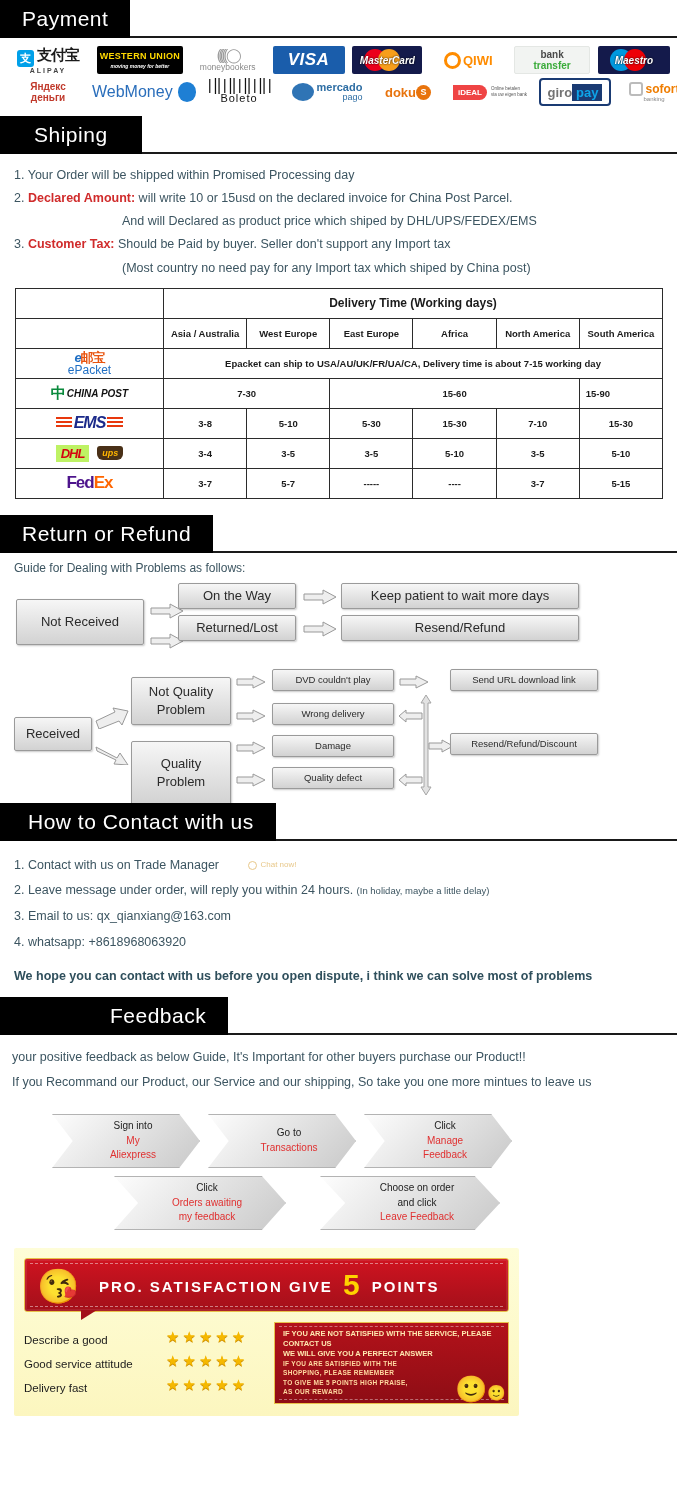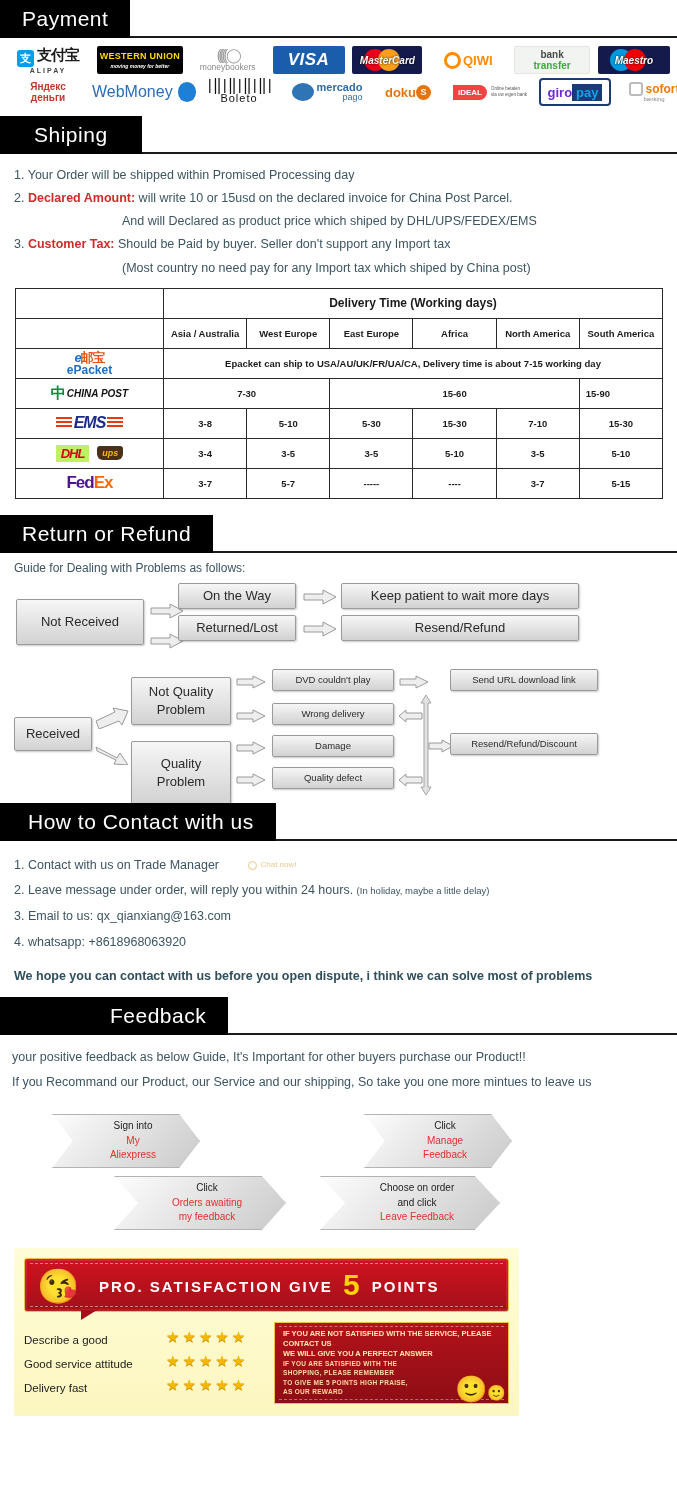--- a/index.html
+++ b/index.html
@@ -77,21 +77,21 @@
   .l-mp { width:90px; background:#fff; color:#2d6da3;}
   .l-mp .hands{display:inline-block;width:22px;height:18px;background:#2f74b5;border-radius:50%;margin-right:3px;}
   .l-mp .t{font-size:11px;font-weight:bold;line-height:10px;}
   .l-mp .t small{font-size:9px;font-weight:normal;display:block;text-align:right;}
   .l-doku { width:66px; background:#fff; color:#e8730c; font-weight:bold; font-size:13px;}
   .l-doku .o{display:inline-block;width:15px;height:15px;background:#e8730c;border-radius:50%;color:#fff;font-size:9px;line-height:15px;text-align:center;}
   .l-ideal { width:92px; background:#fff; display:flex; align-items:center;}
   .l-ideal .badge{background:#ef4444;color:#fff;font-size:8px;font-weight:bold;padding:3px 5px;border-radius:0 8px 8px 0;}
   .l-ideal .txt{font-size:4.5px;color:#555;margin-left:4px;line-height:6px;text-align:left;}
   .l-giro { width:72px; background:#fff; border:2px solid #1a3b73; border-radius:4px; font-size:13px; font-weight:bold;}
-  .l-giro .g{color:#6d28d9;} .l-giro .p{background:#1a3b73;color:#0ea5e9;padding:1px 4px;text-align:center;}
+  .l-giro .g{color:#737373;} .l-giro .p{background:#1a3b73;color:#0ea5e9;padding:1px 4px;text-align:center;}
   .l-sofort { width:80px; background:#fff; color:#ef7d00; font-weight:bold; font-size:12px; flex-direction:column;}
   .l-sofort .sq{display:inline-block;width:14px;height:14px;border:2px solid #bbb;border-radius:3px;vertical-align:middle;margin-right:3px;}
   .l-sofort .sub{font-size:6px;color:#888;font-weight:normal;}
 
   
   .ship-list { padding: 10px 14px 4px 14px; font-size: 12.5px; line-height: 1.85; }
   .ship-list .num { color:#3c5561; }
   .ship-list .lbl { color:#d02b2b; font-weight:bold; }
   .ship-list .ind { display:block; padding-left: 108px; }
   .ship-list .ind2 { display:block; padding-left: 108px; }
@@ -113,21 +113,21 @@
   table.dt .hdr-main { font-size: 12px; height: 28px; }
   table.dt .hdr-reg  { font-size: 9.5px; height: 24px; }
   table.dt .carrier  { width: 148px; height: 30px; padding: 2px; }
   table.dt .vals { height: 30px; }
   table.dt .left { text-align:left; padding-left:6px; }
 
   
   .c-epacket{ display:flex; flex-direction:column; align-items:center; justify-content:center; line-height:1;}
   .c-epacket .cn{font-size:13px;font-weight:bold;color:#e8540f;letter-spacing:-1px;}
   .c-epacket .cn .e{color:#1f6fc4;font-style:italic;}
-  .c-epacket .en{font-size:12px;color:#1f6fc4;font-weight:bold;}
+  .c-epacket .en{font-size:12px;color:#1f6fc4;font-weight:normal;}
   .c-chinapost{ display:flex; align-items:center; justify-content:center; gap:3px;}
   .c-chinapost .mark{color:#0a8a3c;font-size:15px;font-weight:bold;letter-spacing:-2px;}
   .c-chinapost .t{color:#111;font-size:10px;font-style:italic;font-weight:bold;}
   .c-ems{ display:flex; align-items:center; justify-content:center; gap:2px;}
   .c-ems .bar{display:inline-block;width:16px;height:12px;background:repeating-linear-gradient(#e8380d 0 2px,#fff 2px 4px);}
   .c-ems .t{color:#1b2a8a;font-size:16px;font-weight:bold;font-style:italic;letter-spacing:-1px;}
   .c-dhlups{ display:flex; align-items:center; justify-content:center; gap:8px;}
   .c-dhlups .dhl{background:#bef264;color:#d40511;font-size:13px;font-weight:bold;font-style:italic;padding:1px 5px;letter-spacing:-1px;}
   .c-dhlups .ups{background:#493017;color:#ffb500;font-size:9px;font-weight:bold;font-style:italic;padding:2px 5px;border-radius:3px 3px 6px 6px;}
   .c-fedex{ font-size:17px; font-weight:bold; letter-spacing:-1px;}
@@ -563,20 +563,24 @@
     <div>your positive feedback as below Guide, It's Important for other buyers purchase our Product!!</div>
     <div>If you Recommand our Product, our Service and our shipping, So take you one more mintues to leave us</div>
   </div>
 
   <div class="fb-flow">
     <div class="chev" style="left:52px; top:8px; width:148px; height:54px;">
       <span>Sign into</span>
       <span class="red">My</span>
       <span class="red">Aliexpress</span>
     </div>
+    <div class="chev" style="left:208px; top:8px; width:148px; height:54px;">
+      <span>Go to</span>
+      <span class="red">Transactions</span>
+    </div>
     <div class="chev" style="left:364px; top:8px; width:148px; height:54px;">
       <span>Click</span>
       <span class="red">Manage</span>
       <span class="red">Feedback</span>
     </div>
     <div class="chev" style="left:114px; top:70px; width:172px; height:54px;">
       <span>Click</span>
       <span class="red">Orders awaiting</span>
       <span class="red">my feedback</span>
     </div>

